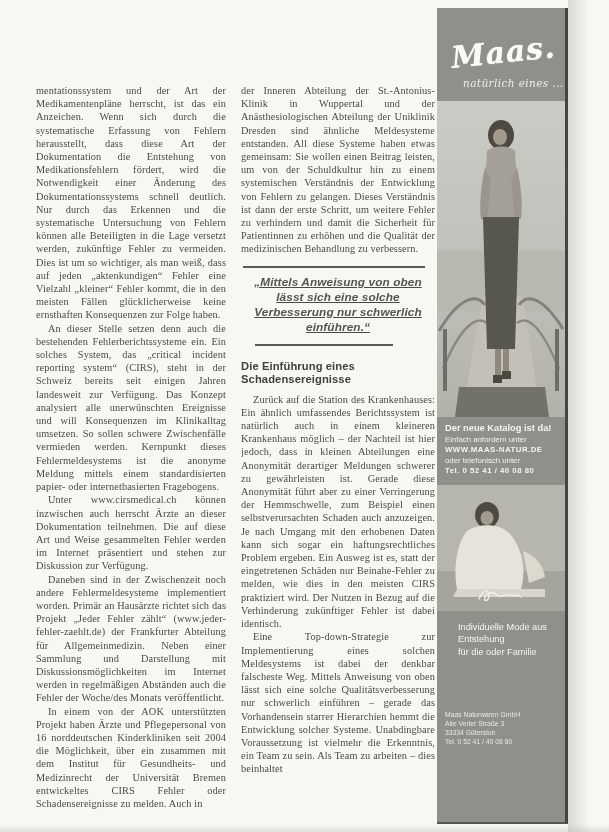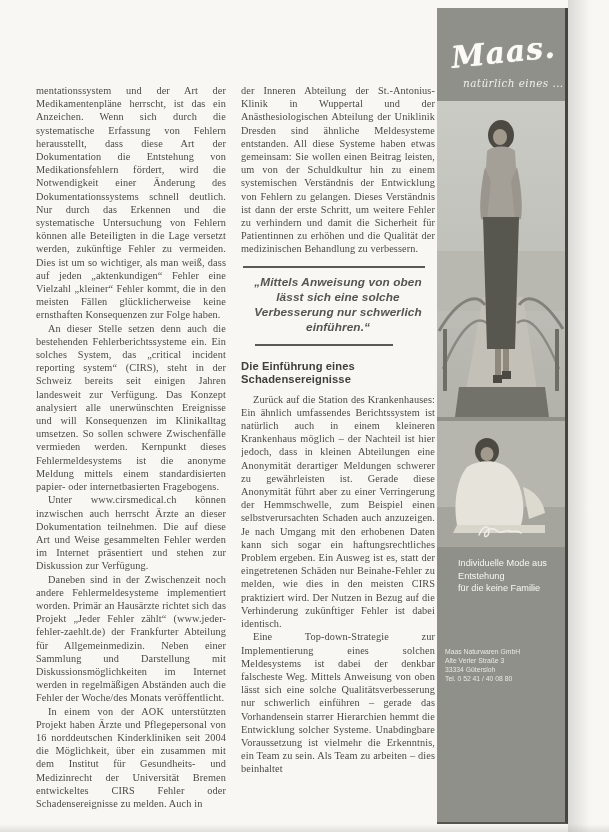--- a/index.html
+++ b/index.html
@@ -9,21 +9,21 @@
   
   .col{position:absolute;top:84px;height:726px;overflow:hidden;text-align:justify;
        color:#4b4a46;font-size:10.3px;line-height:13.2px;letter-spacing:.1px;
        filter:blur(.22px);}
   .col-left{left:36px;width:190px;}
   .col-mid{left:241px;width:194px;}
   .col p{margin:0;}
   .col p + p{text-indent:12px;}
 
   
-  .quote-block{margin:10px 0 6px 0;text-indent:0 !important;}
+  .quote-block{margin:10px 0 6px 0;text-indent:0 !important;text-decoration:underline;}
   .rule{height:2px;background:#5a5955;}
   .rule-top{width:182px;margin:0 0 7px 2px;}
   .rule-bottom{width:138px;margin:9px 0 0 14px;}
   .pull-quote{font-family:"Liberation Sans",sans-serif;font-style:italic;font-weight:bold;
               font-size:11.8px;line-height:15px;color:#55544f;text-align:center;
               padding:0 6px;text-indent:0;}
 
   .section-heading{font-family:"Liberation Sans",sans-serif;font-weight:bold;
                    font-size:11.2px;line-height:13.5px;color:#403f3b;
                    margin:14px 0 6px 0 !important;text-align:left;text-indent:0 !important;
@@ -120,39 +120,46 @@
       <path d="M50,50 C 56,44 72,44 78,50 L 82,118 L 46,118 Z" fill="#a5a097"></path>
       <path d="M48,66 C 44,84 42,104 44,118 L 50,120 L 54,80 Z" fill="#9b968d"></path>
       <path d="M80,66 C 84,84 86,104 84,118 L 78,120 L 74,80 Z" fill="#9b968d"></path>
       <path d="M46,116 L 82,116 L 78,248 L 50,248 Z" fill="#57564f"></path>
       <rect x="58" y="248" width="6" height="26" fill="#8f887c"></rect>
       <rect x="66" y="248" width="6" height="22" fill="#8f887c"></rect>
       <rect x="56" y="274" width="9" height="8" fill="#4c4942"></rect>
       <rect x="65" y="270" width="9" height="8" fill="#4c4942"></rect>
     </svg>
 
+    <div class="ad-promo">
+      <div class="promo-strong">Der neue Katalog ist da!</div>
+      <div>Einfach anfordern unter</div>
+      <div class="promo-caps">WWW.MAAS-NATUR.DE</div>
+      <div>oder telefonisch unter</div>
+      <div class="promo-caps">Tel. 0 52 41 / 40 08 80</div>
+    </div>
 
     <svg class="ad-photo2" width="128" height="126" viewBox="0 0 128 126" xmlns="http://www.w3.org/2000/svg">
       <rect x="0" y="0" width="128" height="126" fill="#b6b5ae"></rect>
       <rect x="0" y="86" width="128" height="40" fill="#a6a59d"></rect>
       <ellipse cx="50" cy="30" rx="12" ry="13" fill="#4c4942"></ellipse>
       <ellipse cx="50" cy="33" rx="6.5" ry="7" fill="#a29a8c"></ellipse>
       <path d="M30,46 C 42,38 62,38 72,48 C 84,60 90,84 84,104 L 20,104 C 16,82 20,58 30,46 Z" fill="#e6e4da"></path>
       <path d="M20,104 L 108,104 L 108,112 L 16,112 Z" fill="#d8d6cb"></path>
       <path d="M86,66 C 98,70 106,80 108,92 L 92,98 Z" fill="#dcdacf"></path>
     </svg>
 
     <svg class="ad-signature" width="48" height="20" viewBox="0 0 48 20" xmlns="http://www.w3.org/2000/svg">
       <path d="M4,14 C 8,4 14,4 14,10 C 14,16 8,18 10,12 C 12,8 18,6 22,10 C 26,14 30,8 34,10 C 38,12 42,8 46,12" fill="none" stroke="#efeee8" stroke-width="1.4" stroke-linecap="round"></path>
     </svg>
 
     <div class="ad-claim">
       <div>Individuelle Mode aus</div>
       <div>Entstehung</div>
-      <div>für die keine Familie</div>
+      <div>für die oder Familie</div>
     </div>
 
     <div class="ad-address">
       <div>Maas Naturwaren GmbH</div>
       <div>Alte Verler Straße 3</div>
       <div>33334 Gütersloh</div>
       <div>Tel. 0 52 41 / 40 08 80</div>
     </div>
   </div>
 

